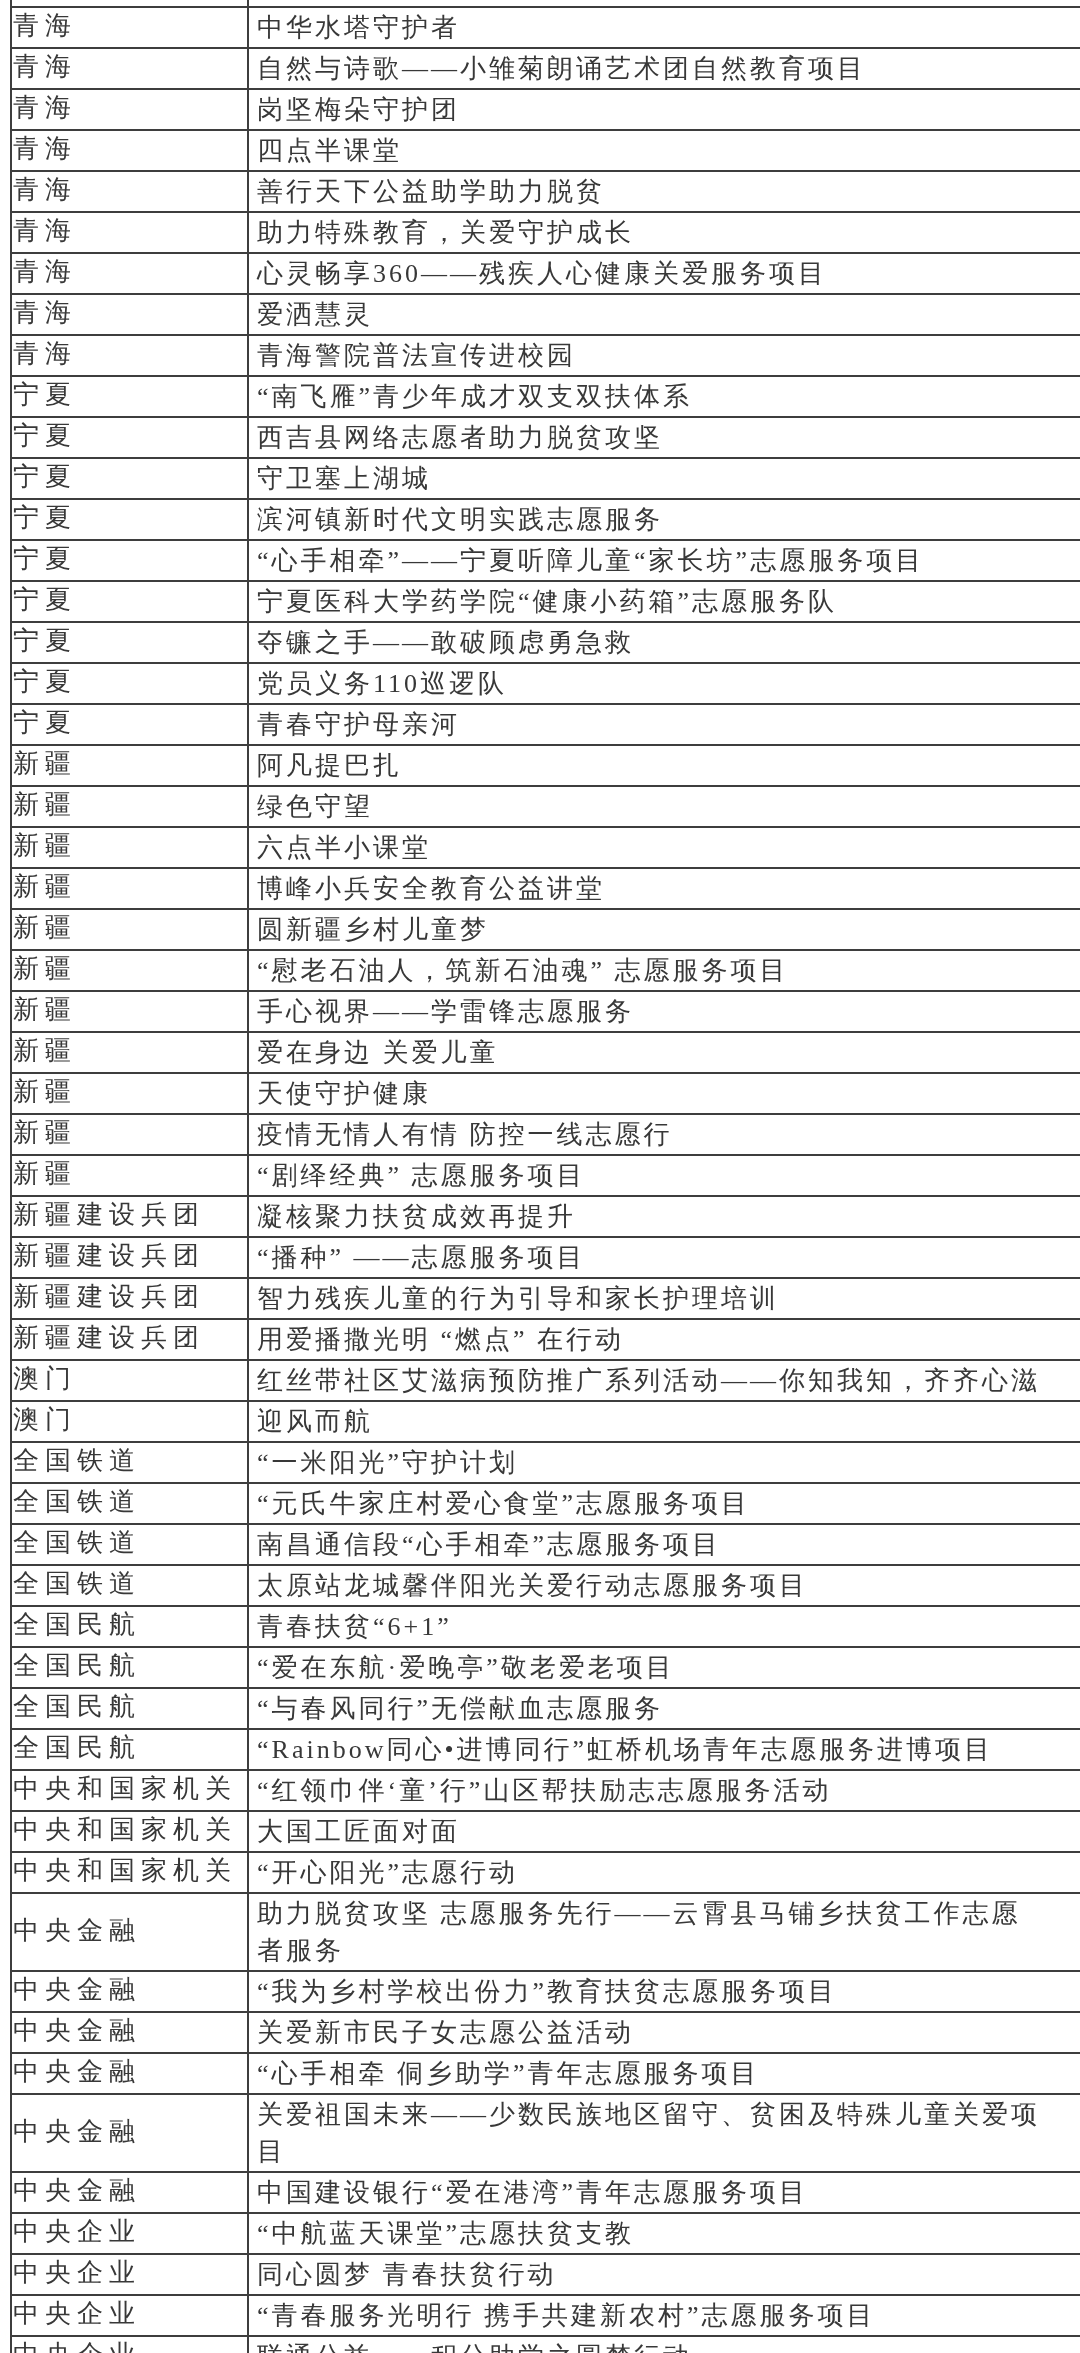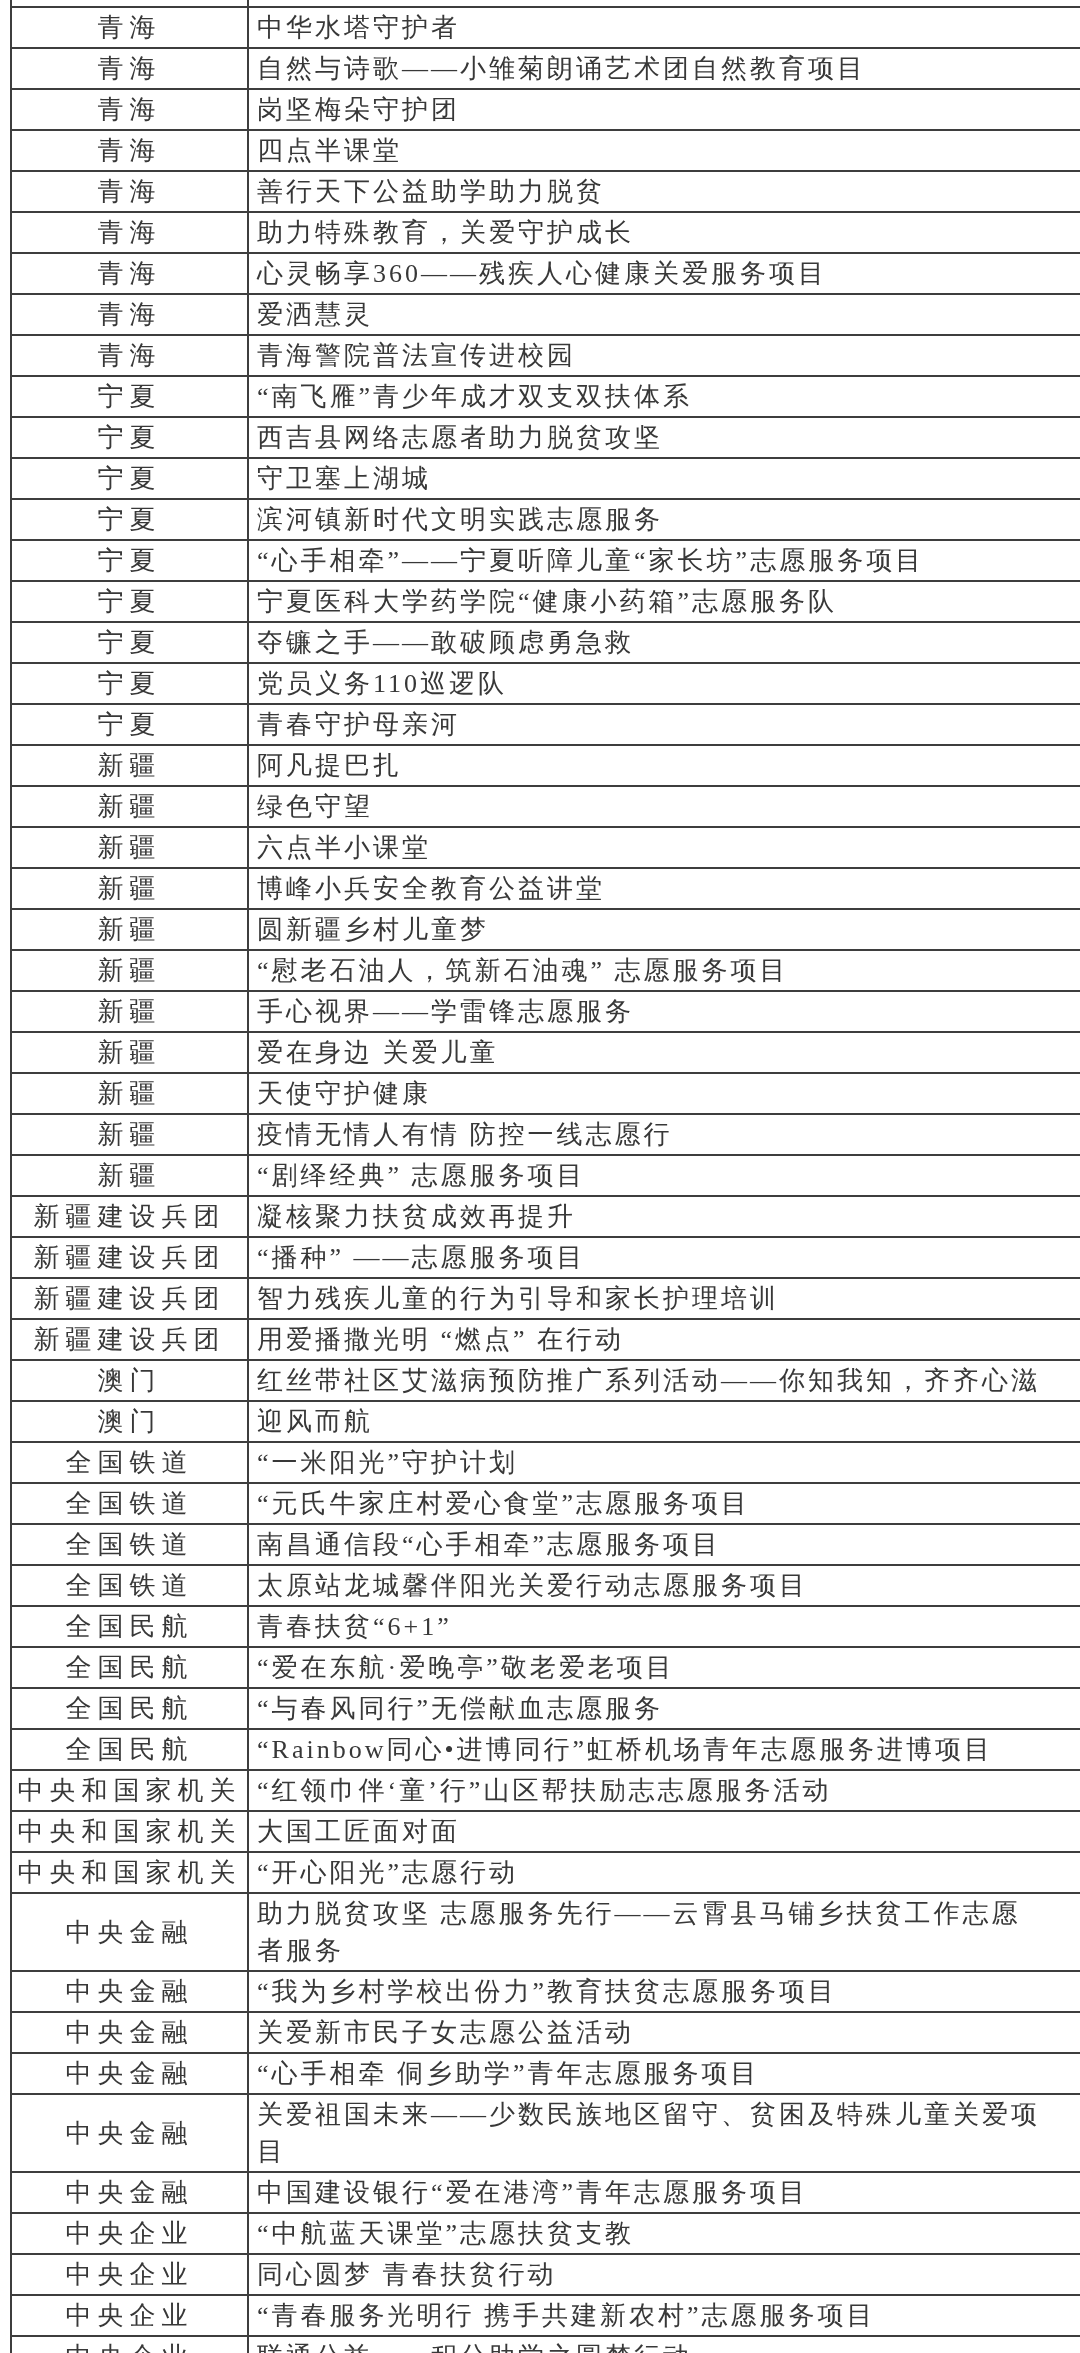--- a/index.html
+++ b/index.html
@@ -20,23 +20,24 @@
     border: 2px solid #3e3e3e;
     font-size: 26px;
     color: #383838;
     line-height: 37px;
     vertical-align: middle;
     overflow: hidden;
     font-weight: 400;
   }
   td.c-region {
     width: 233px;
-    text-align: center;
+    text-align: left;
     letter-spacing: 6px;
     white-space: nowrap;
+    font-family: Liberation Mono, monospace;
   }
   td.c-project {
     width: 827px;
     letter-spacing: 3px;
     padding: 0 4px 0 8px;
     white-space: pre-line;
   }
   tr { height: 37px; }
   tr.tall { height: 78px; }
   tr.partial { height: 9px; }

